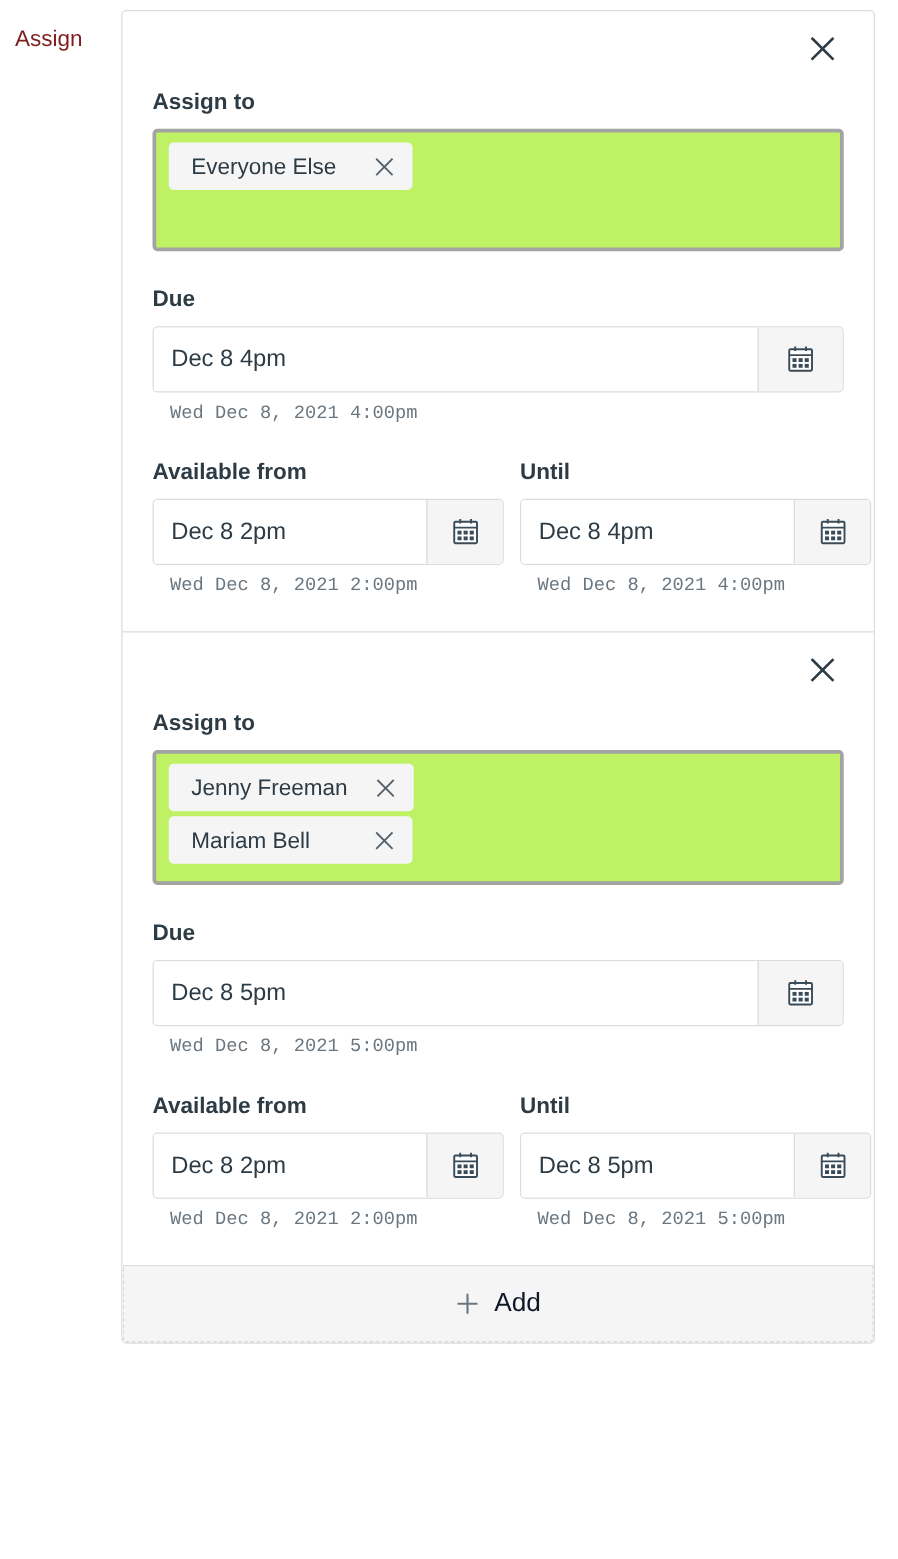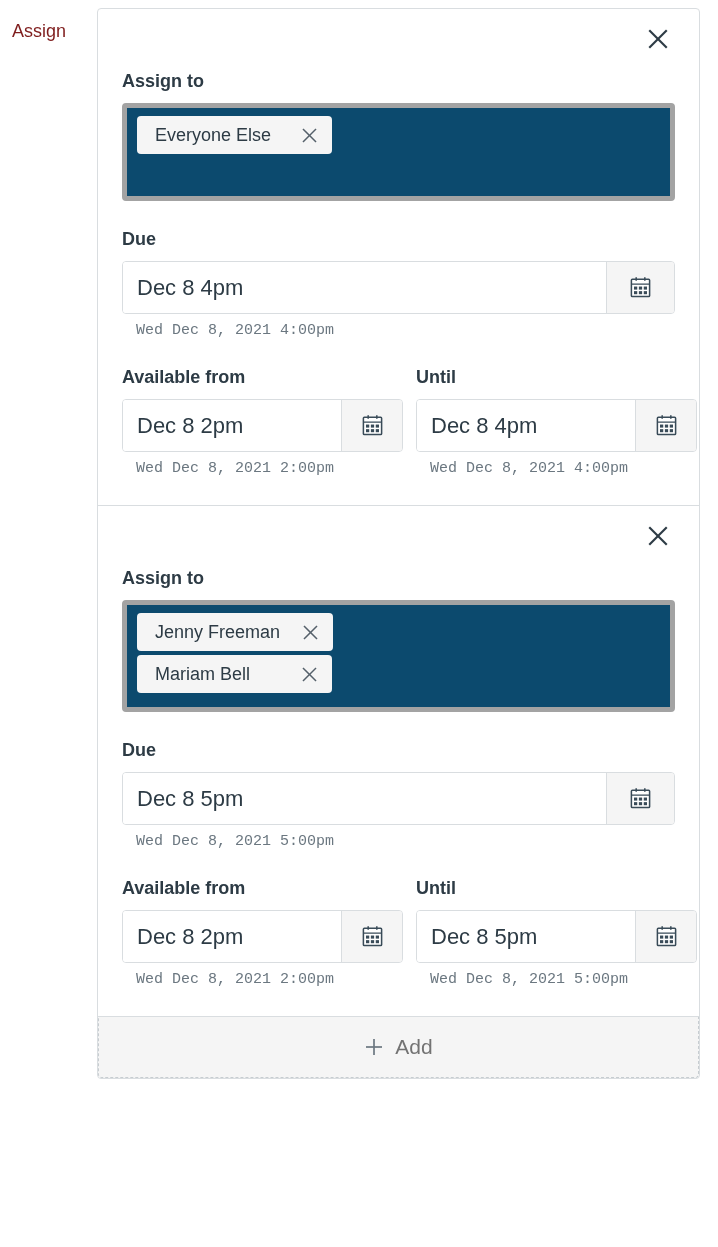--- a/index.html
+++ b/index.html
@@ -79,23 +79,23 @@
     font-size: 18px;
     line-height: 24px;
     font-weight: 700;
     color: #2d3b45;
     margin: 0 0 10px 0;
     display: block;
   }
 
   
   .token-box {
-    border: 5px solid #a3a3a3;
+    border: 3px solid #a3a3a3;
     border-radius: 4px;
-    background: #0c4a6e;
+    background: #bef264;
     min-height: 98px;
     padding: 8px 10px 10px 10px;
     box-sizing: border-box;
   }
   .token-line {
     display: flex;
     flex-wrap: nowrap;
     gap: 8px;
     margin-bottom: 4px;
   }
@@ -134,21 +134,21 @@
     overflow: hidden;
     background: #ffffff;
     height: 53px;
     box-sizing: border-box;
   }
   .input-group .text {
     flex: 1 1 auto;
     display: flex;
     align-items: center;
     padding: 0 14px;
-    font-size: 22px;
+    font-size: 19px;
     line-height: 24px;
     color: #2d3b45;
     background: #ffffff;
     border: none;
     outline: none;
     font-family: "Liberation Sans", sans-serif;
     min-width: 0;
   }
   .input-group .cal-btn {
     flex: 0 0 auto;
@@ -198,21 +198,21 @@
     box-sizing: border-box;
   }
   .add-inner {
     display: inline-flex;
     align-items: center;
     gap: 11px;
   }
   .add-text {
     font-size: 21px;
     line-height: 24px;
-    color: #737373;
+    color: #0f172a;
   }
 </style>
 </head>
 <body>
 
 <div class="assign-wrap">
 
   <div class="assign-label">Assign</div>
 
   <div class="overrides-card">

